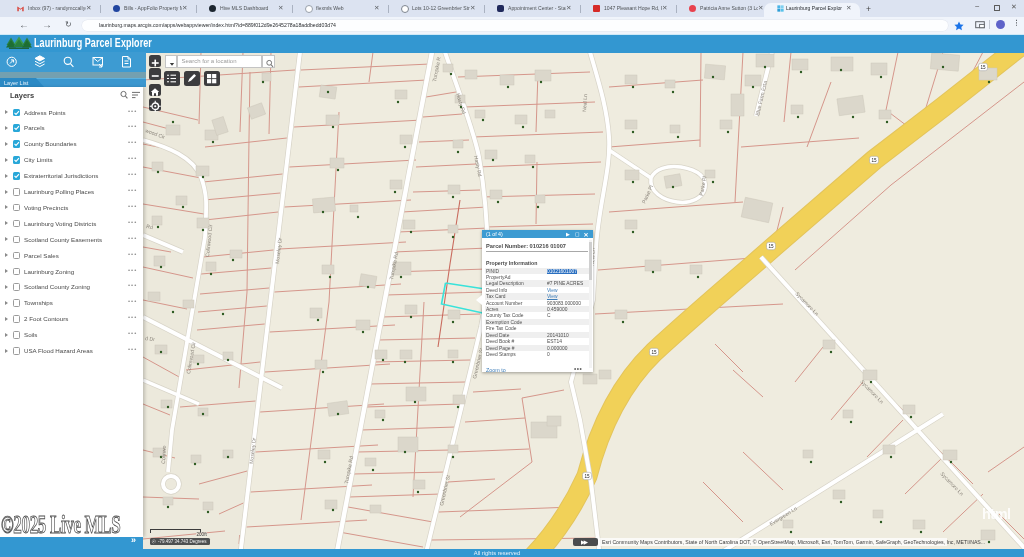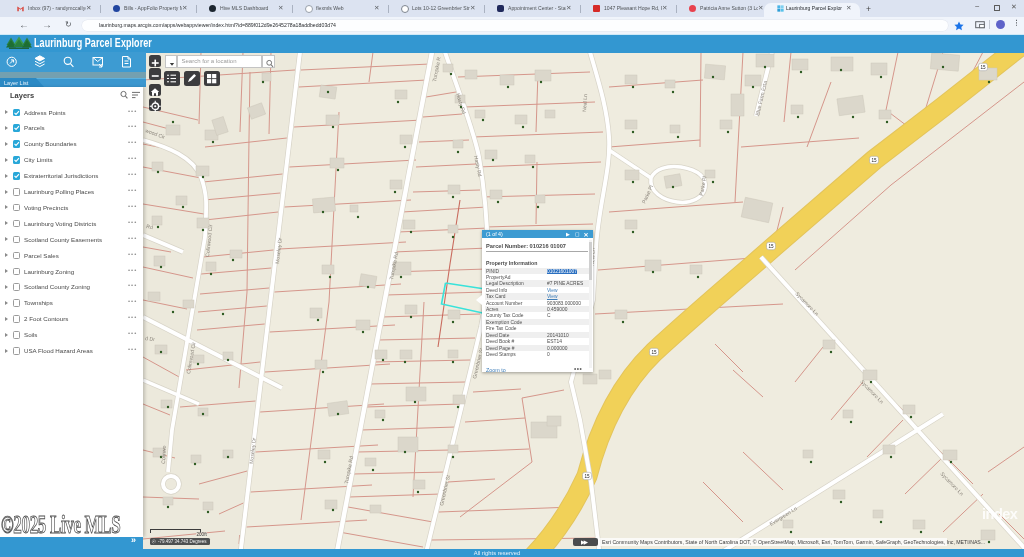--- a/index.html
+++ b/index.html
@@ -898,18 +898,18 @@
   <span style="position:absolute;left:2px;top:1.2px;font-size:4.4px;color:#ddd;">⦿</span>
   <span style="position:absolute;left:8.5px;top:1.4px;font-size:4.5px;color:#f2f2f2;">-79.497 34.743 Degrees</span>
 </div>
 
 <div class="abs" style="left:573px;top:538px;width:24.5px;height:8px;background:#4a4c4e;border-radius:2px;">
   <span style="position:absolute;left:8px;top:0.5px;color:#fff;font-size:5.5px;letter-spacing:-1.5px;">▶▶</span>
 </div>
 <div class="abs" style="left:599px;top:538px;width:348px;height:8px;background:rgba(255,255,255,0.75);">
   <span style="position:absolute;left:3px;top:1px;font-size:5.2px;color:#3c3c3c;white-space:nowrap;">Esri Community Maps Contributors, State of North Carolina DOT, © OpenStreetMap, Microsoft, Esri, TomTom, Garmin, SafeGraph, GeoTechnologies, Inc, METI/NAS...</span>
 </div>
-<div class="abs" style="left:982px;top:506px;font-size:14.5px;font-weight:bold;color:rgba(255,255,255,0.85);letter-spacing:-0.5px;">index</div>
+<div class="abs" style="left:982px;top:506px;font-size:14.5px;font-weight:bold;color:rgba(255,255,255,0.85);letter-spacing:-0.5px;">html</div>
 
 <div class="abs" id="botbar">
     <div>All rights reserved</div>
   </div>
 <div class="abs" id="wmark">©2025 Live MLS</div>
 
 </body></html>

